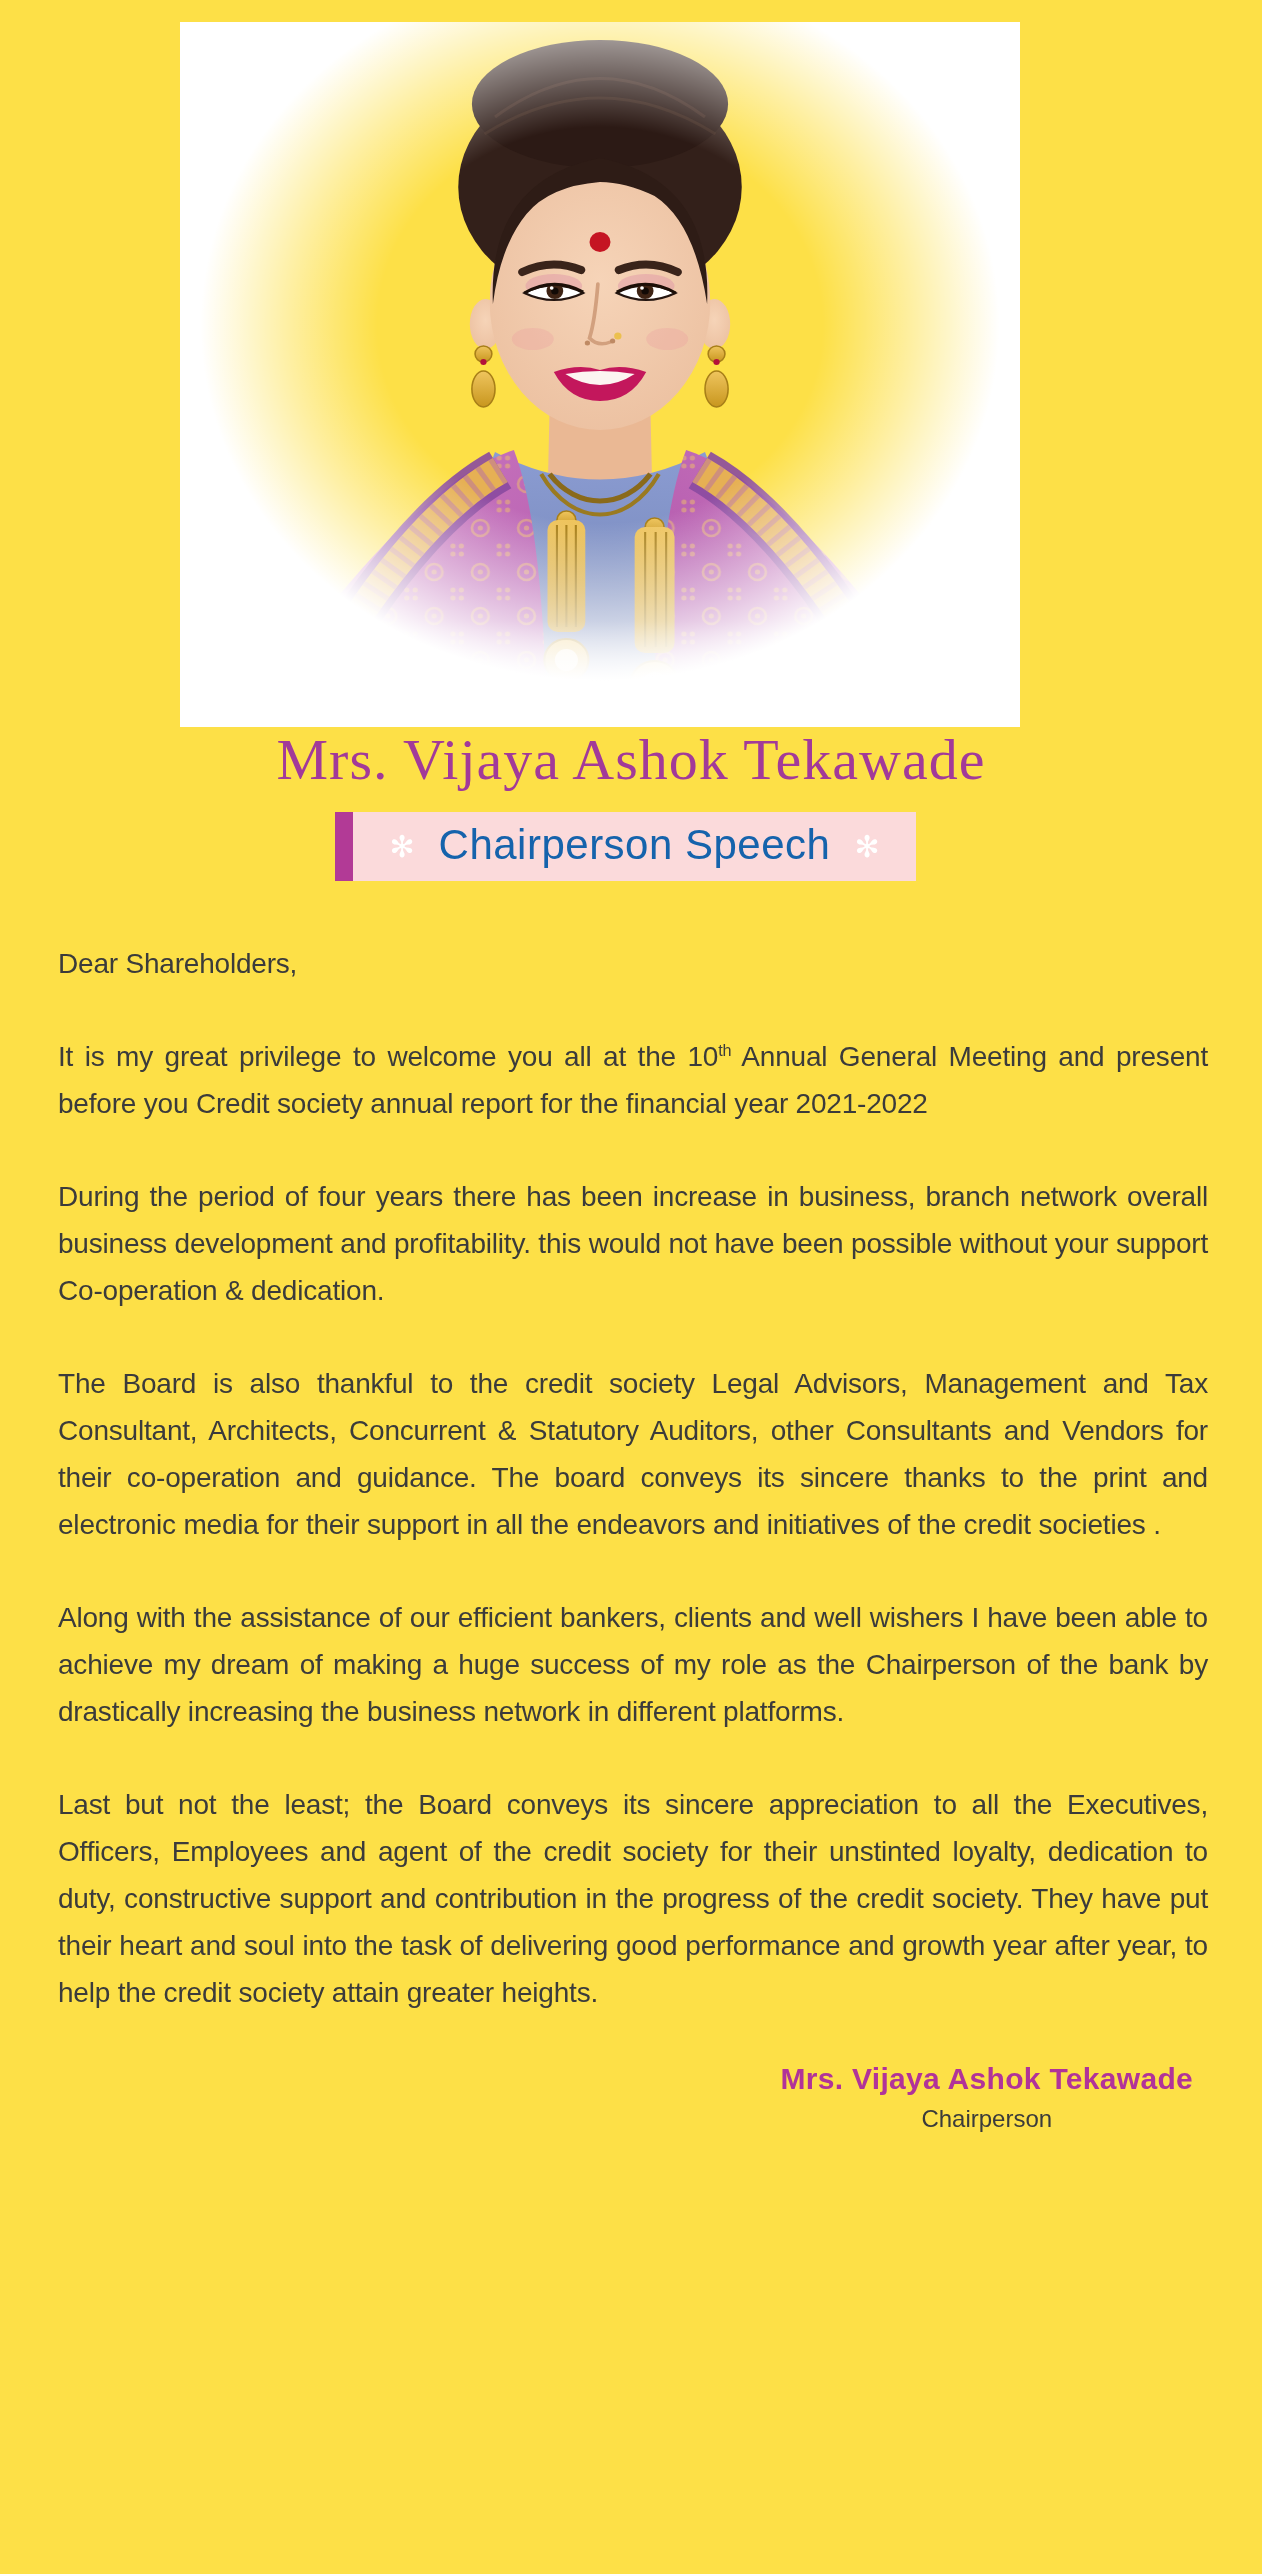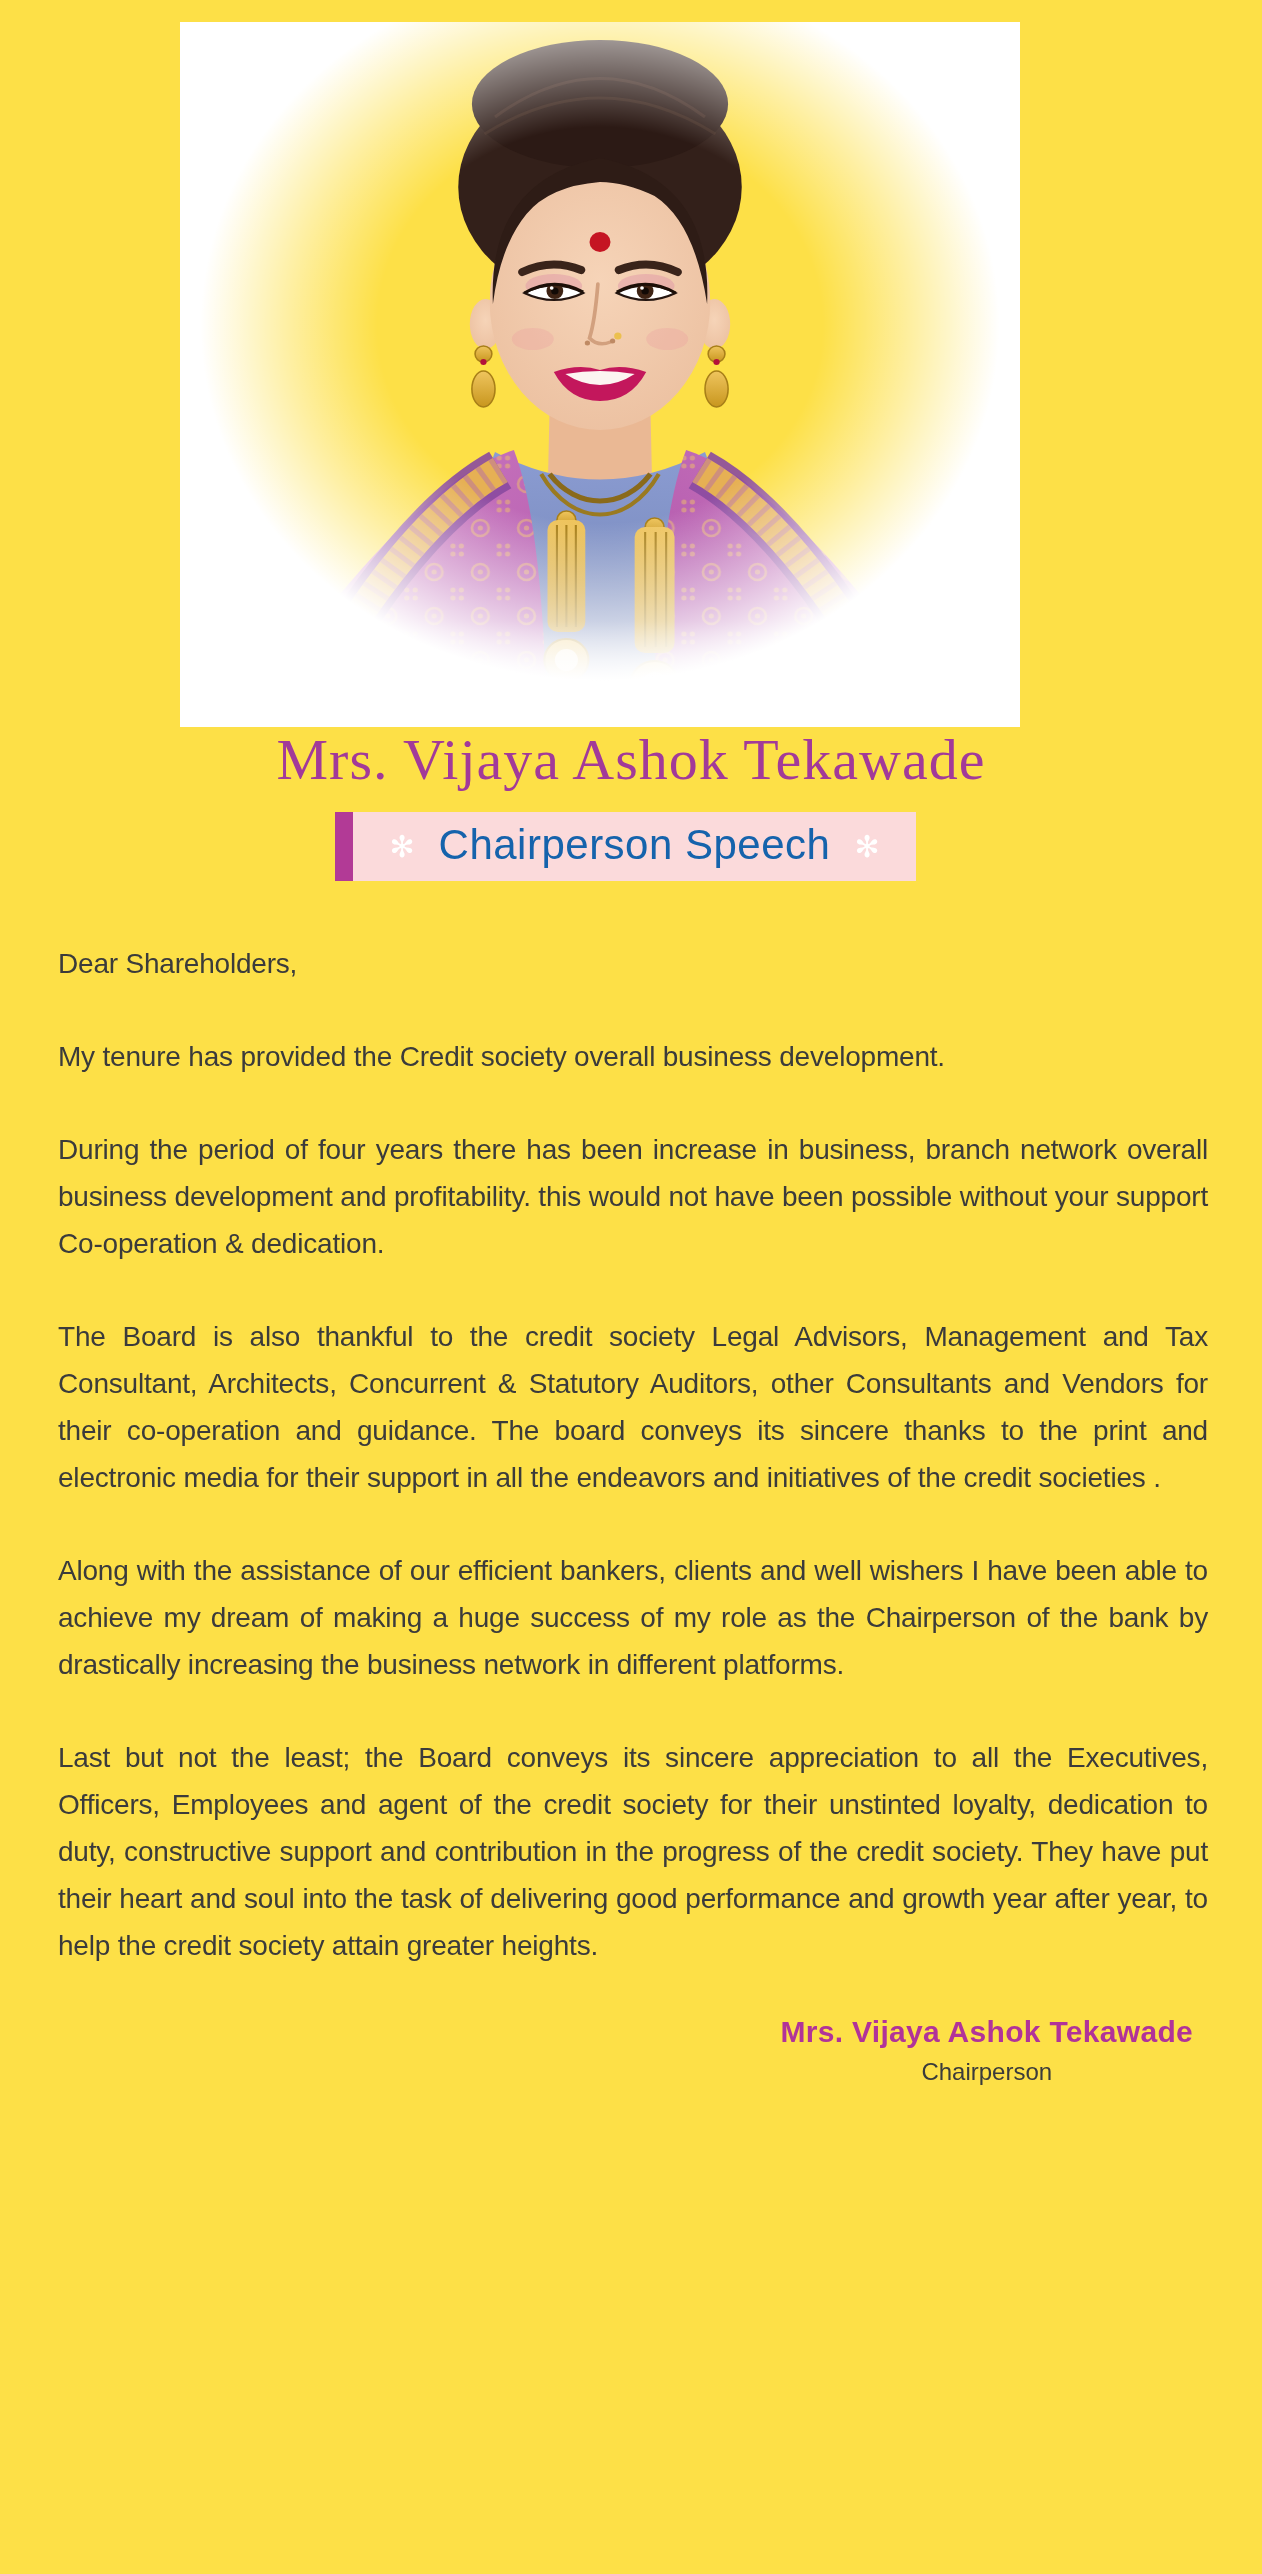--- a/index.html
+++ b/index.html
@@ -192,21 +192,21 @@
 
   <div class="banner">
     <span class="banner-bar"></span>
     <span class="flower">✻</span>
     <span class="banner-title">Chairperson Speech</span>
     <span class="flower">✻</span>
   </div>
 
   <div class="speech">
     <p><span>Dear Shareholders,</span></p>
-    <p><span>My tenure has provided the Credit society overall business development.</span></p>
+    <p><span>It is my great privilege to welcome you all at the 10</span><sup>th</sup><span> Annual General Meeting and present before you Credit society annual report for the financial year 2021-2022</span></p>
     <p><span>During the period of four years there has been increase in business, branch network overall business development and profitability. this would not have been possible without your support Co-operation &amp; dedication.</span></p>
     <p><span>The Board is also thankful to the credit society Legal Advisors, Management and Tax Consultant, Architects, Concurrent &amp; Statutory Auditors, other Consultants and Vendors for their co-operation and guidance. The board conveys its sincere thanks to the print and electronic media for their support in all the endeavors and initiatives of the credit societies .</span></p>
     <p><span>Along with the assistance of our efficient bankers, clients and well wishers I have been able to achieve my dream of making a huge success of my role as the Chairperson of the bank by drastically increasing the business network in different platforms.</span></p>
     <p><span>Last but not the least; the Board conveys its sincere appreciation to all the Executives, Officers, Employees and agent of the credit society for their unstinted loyalty, dedication to duty, constructive support and contribution in the progress of the credit society. They have put their heart and soul into the task of delivering good performance and growth year after year, to help the credit society attain greater heights.</span></p>
 
     <div class="signature">
       <div class="sig-name">Mrs. Vijaya Ashok Tekawade</div>
       <div class="sig-role">Chairperson</div>
     </div>
   </div>

